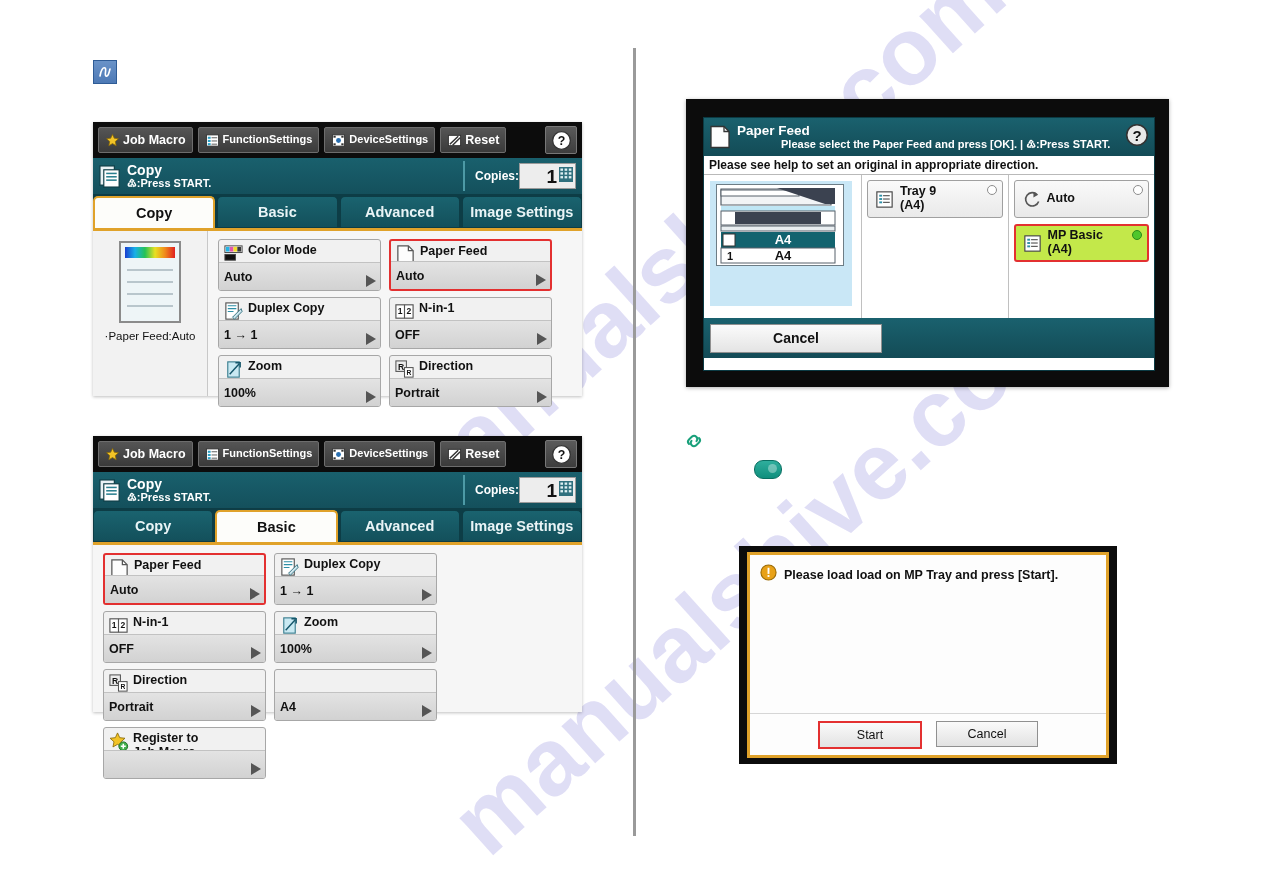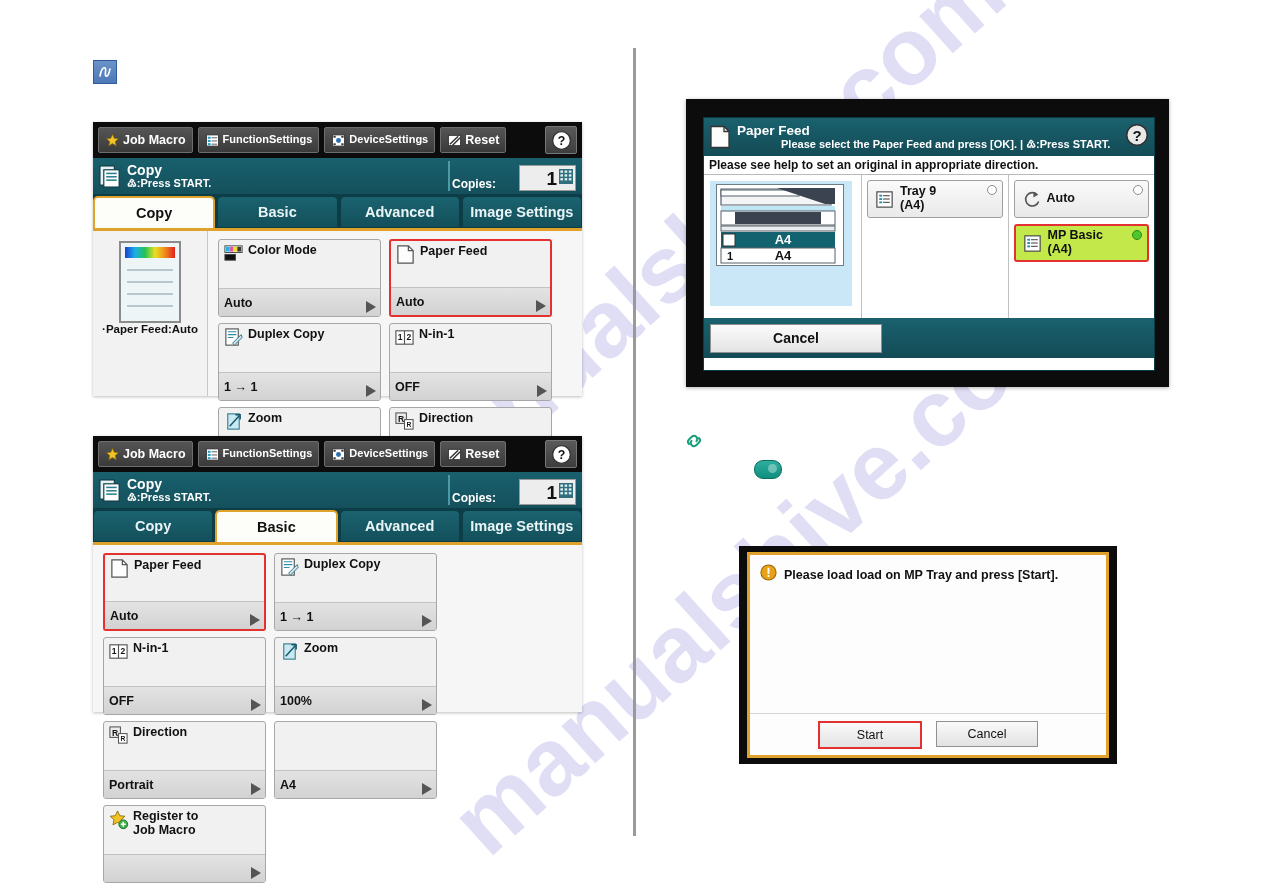--- a/index.html
+++ b/index.html
@@ -36,46 +36,46 @@
   }
   .tbtn .two{display:flex;flex-direction:row;font-size:11px;line-height:1.08;}
   .tbtn-ico{width:15px;height:15px;flex:0 0 auto;display:block;}
   .help-btn{margin-left:auto;width:30px;height:26px;background:linear-gradient(#5a5a5a,#3d3d3d);
     border:1px solid #777;border-radius:2px;display:flex;align-items:center;justify-content:center;}
 
   .tealbar{background:linear-gradient(#19606d,#14505c);display:flex;align-items:center;
     padding:3px 6px;color:#fff;position:relative;height:36px;box-sizing:border-box;}
   .tealbar .ttl{font-size:14px;font-weight:700;line-height:1.05;}
   .tealbar .sub{font-size:11px;font-weight:700;line-height:1.05;}
-  .copies-wrap{margin-left:auto;display:flex;align-items:flex-end;gap:23px;
-     border-left:2px solid #4d9aa6;padding-left:2px;height:30px;}
+  .copies-wrap{margin-left:auto;display:flex;align-items:center;gap:0;
+     border-left:2px solid #4d9aa6;padding-left:10px;height:30px;}
   .copies-lbl{font-size:12px;font-weight:700;}
   .copies-box{background:#ededed;border:1px solid #9a9a9a;width:57px;height:26px;
     display:flex;align-items:center;justify-content:flex-end;gap:2px;padding-right:2px;box-sizing:border-box;}
   .copies-num{color:#111;font-size:19px;font-weight:700;line-height:1;}
 
   .tabs{display:flex;background:#0d3d46;gap:2px;padding-top:2px;}
   .tab{flex:1;height:30px;display:flex;align-items:center;justify-content:center;
     background:linear-gradient(#1a636f,#13505b);color:#e9f4f6;font-size:14.5px;font-weight:700;
     border-top-left-radius:5px;border-top-right-radius:5px;border:1px solid #0d3d46;border-bottom:none;}
   .tab.active{background:#fdfdfa;color:#111;border:2px solid #e0a22a;border-bottom:none;}
   .tabs-underline{height:3px;background:#e0a22a;}
 
   .body{background:#f6f6f6;display:flex;}
   .preview{width:115px;background:#f2f2f2;border-right:1px solid #c8c8c8;
      display:flex;flex-direction:column;align-items:center;padding-top:10px;box-sizing:border-box;}
-  .preview-cap{font-size:11.5px;font-weight:700;color:#111;}
+  .preview-cap{font-size:11.5px;font-weight:400;color:#111;margin-top:7px;}
   .doc-thumb{width:62px;height:82px;background:#eef5f7;border:2px solid #8b8b8b;position:relative;box-sizing:border-box;}
   .doc-rainbow{position:absolute;left:4px;right:4px;top:4px;height:11px;
     background:linear-gradient(90deg,#1a3fd0,#18b0e8,#25c256,#e8e022,#f08a1c,#e02020);}
   .doc-line{position:absolute;left:6px;right:6px;height:2px;background:#b9c6cc;}
 
   .tilegrid{flex:1;padding:8px 8px 8px 10px;display:flex;flex-wrap:wrap;align-content:flex-start;gap:6px 8px;}
   .tile{
-    width:163px;height:78px;border:1px solid #a7a7a7;border-radius:3px;background:#f1f1f1;
+    width:163px;height:52px;border:1px solid #a7a7a7;border-radius:3px;background:#f1f1f1;
     position:relative;box-sizing:border-box;overflow:hidden;
   }
   .tile.sel{border:2px solid #e33030;}
   .tile-top{height:33px;display:flex;align-items:flex-start;gap:4px;padding:3px 4px;box-sizing:border-box;}
   .tile-ico{width:21px;height:21px;flex:0 0 auto;}
   .tile-lbl{font-size:12.5px;font-weight:700;color:#111;line-height:1.08;padding-top:1px;}
   .tile-bot{position:absolute;left:0;right:0;bottom:0;height:28px;
     background:linear-gradient(#e3e3e3,#d2d2d2);border-top:1px solid #c2c2c2;
     display:flex;align-items:center;padding-left:5px;box-sizing:border-box;}
   .tile-val{font-size:12.5px;font-weight:700;color:#111;}

